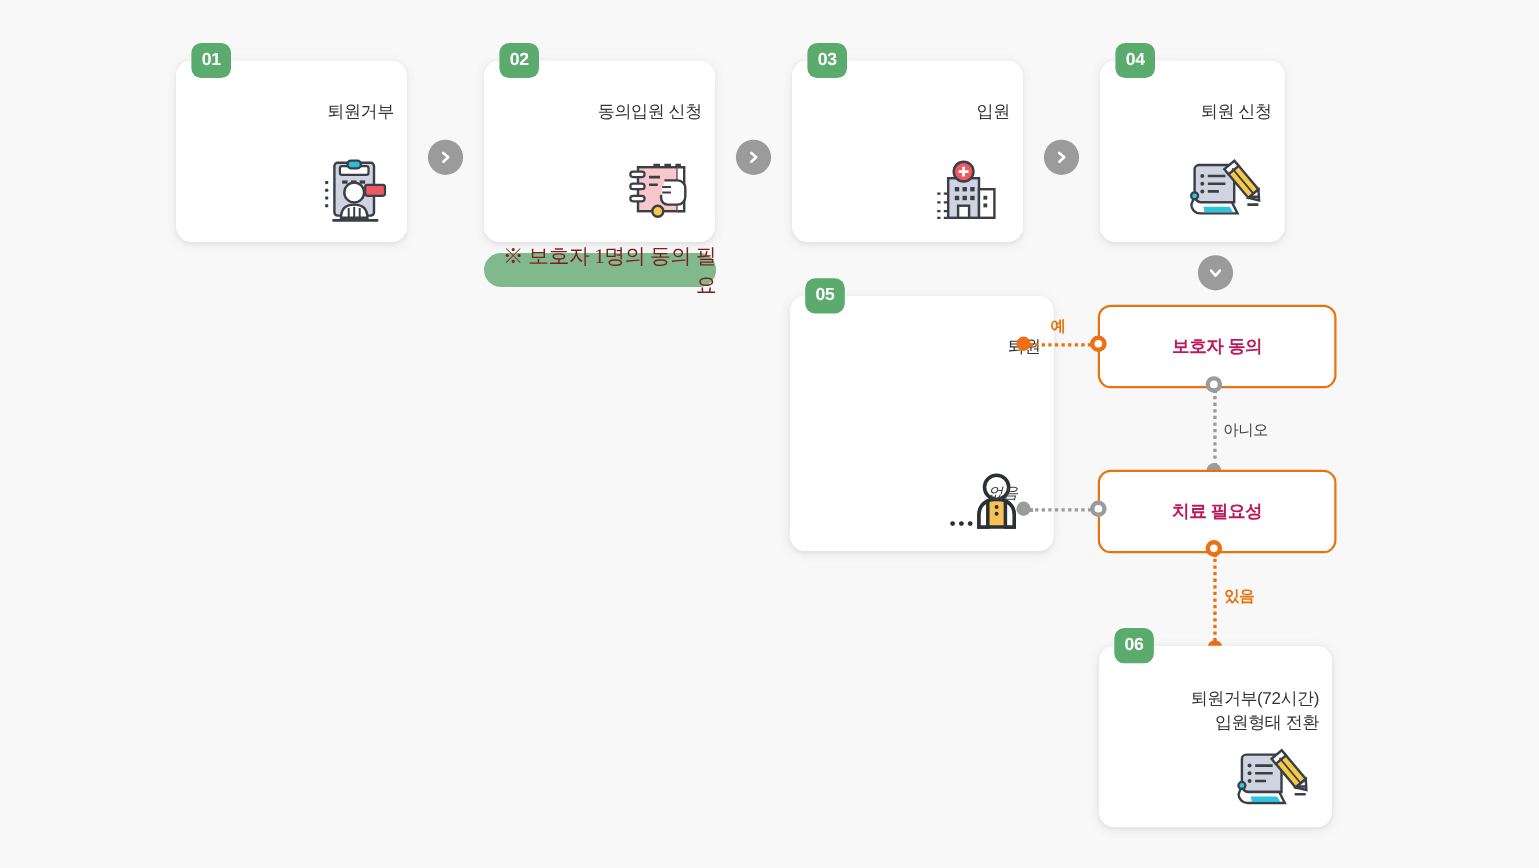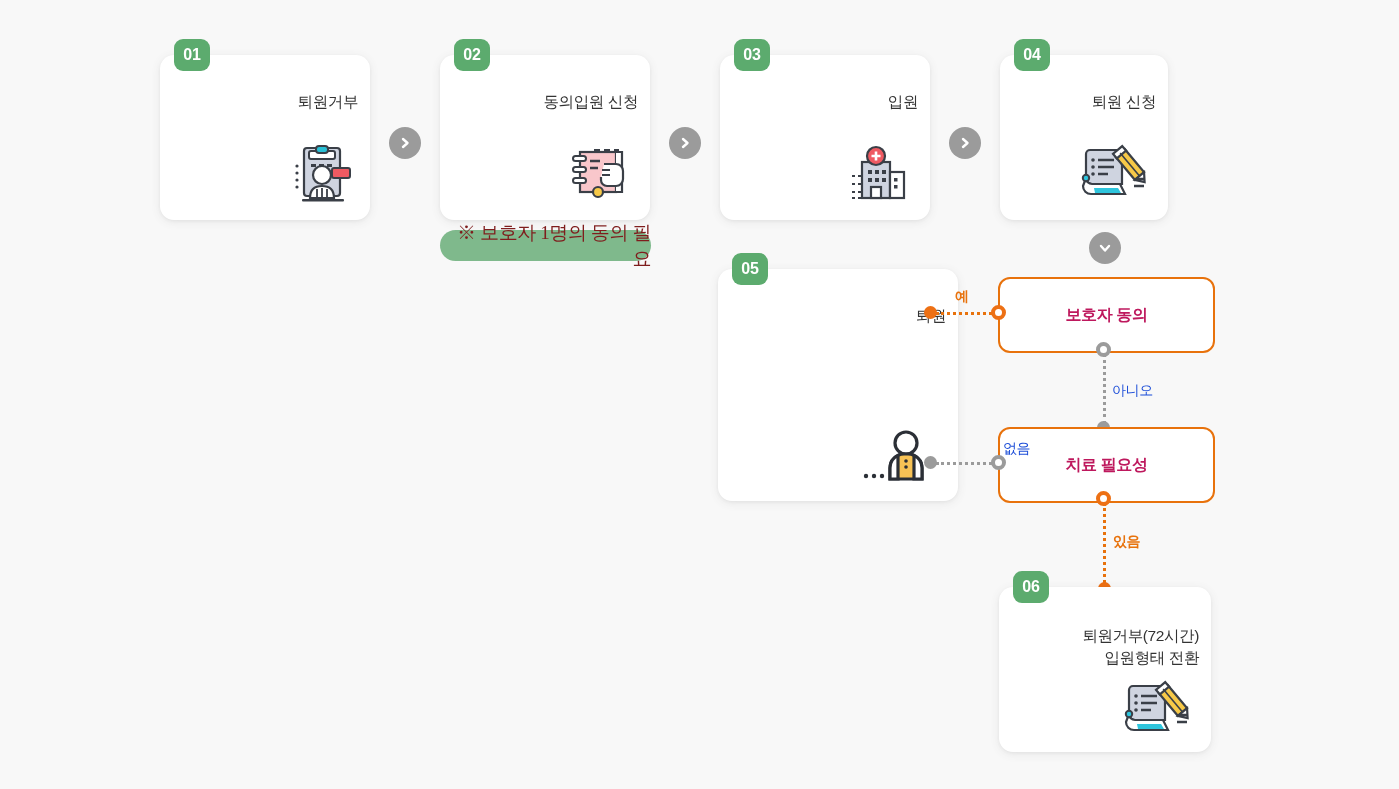--- a/index.html
+++ b/index.html
@@ -139,21 +139,21 @@
   }
 
   
   .edge-label {
     position: absolute;
     font-size: 14px;
     letter-spacing: -0.4px;
     white-space: nowrap;
   }
   .edge-label.orange { color: #e8720c; font-weight: bold; }
-  .edge-label.gray   { color: #1d4ed8; }
+  .edge-label.gray   { color: #404040; }
 </style>
 </head>
 <body>
 
 <div class="stage">
 
   <div class="card" style="left:160px; top:55px; width:210px; height:165px;">
     <div class="card-num">01</div>
     <div class="card-title">퇴원거부</div>
     <div class="card-icon">
@@ -308,21 +308,21 @@
   <div class="node filled-gray" style="left:1097px; top:421px;"></div>
   <div class="edge-label gray" style="left:1112px; top:382px;">아니오</div>
 
   <div class="decision" style="left:998px; top:427px; width:213px; height:72px;">
     <span>치료 필요성</span>
   </div>
 
   <div class="dot-line-h gray" style="left:936px; top:462px; width:62px;"></div>
   <div class="node filled-gray" style="left:924px; top:456px;"></div>
   <div class="node ring-gray" style="left:991px; top:455px;"></div>
-  <div class="edge-label gray" style="left:1003px; top:440px;">없음</div>
+  <div class="edge-label gray" style="left:898px; top:440px;font-style:italic;">없음</div>
 
   <div class="dot-line-v" style="left:1103px; top:503px; height:85px;"></div>
   <div class="node ring-orange" style="left:1096px; top:491px;"></div>
   <div class="node filled-orange" style="left:1098px; top:582px;"></div>
   <div class="edge-label orange" style="left:1113px; top:533px;">있음</div>
 
   <div class="card" style="left:999px; top:587px; width:212px; height:165px;">
     <div class="card-num">06</div>
     <div class="card-title" style="top:38px;">퇴원거부(72시간)
 입원형태 전환</div>

